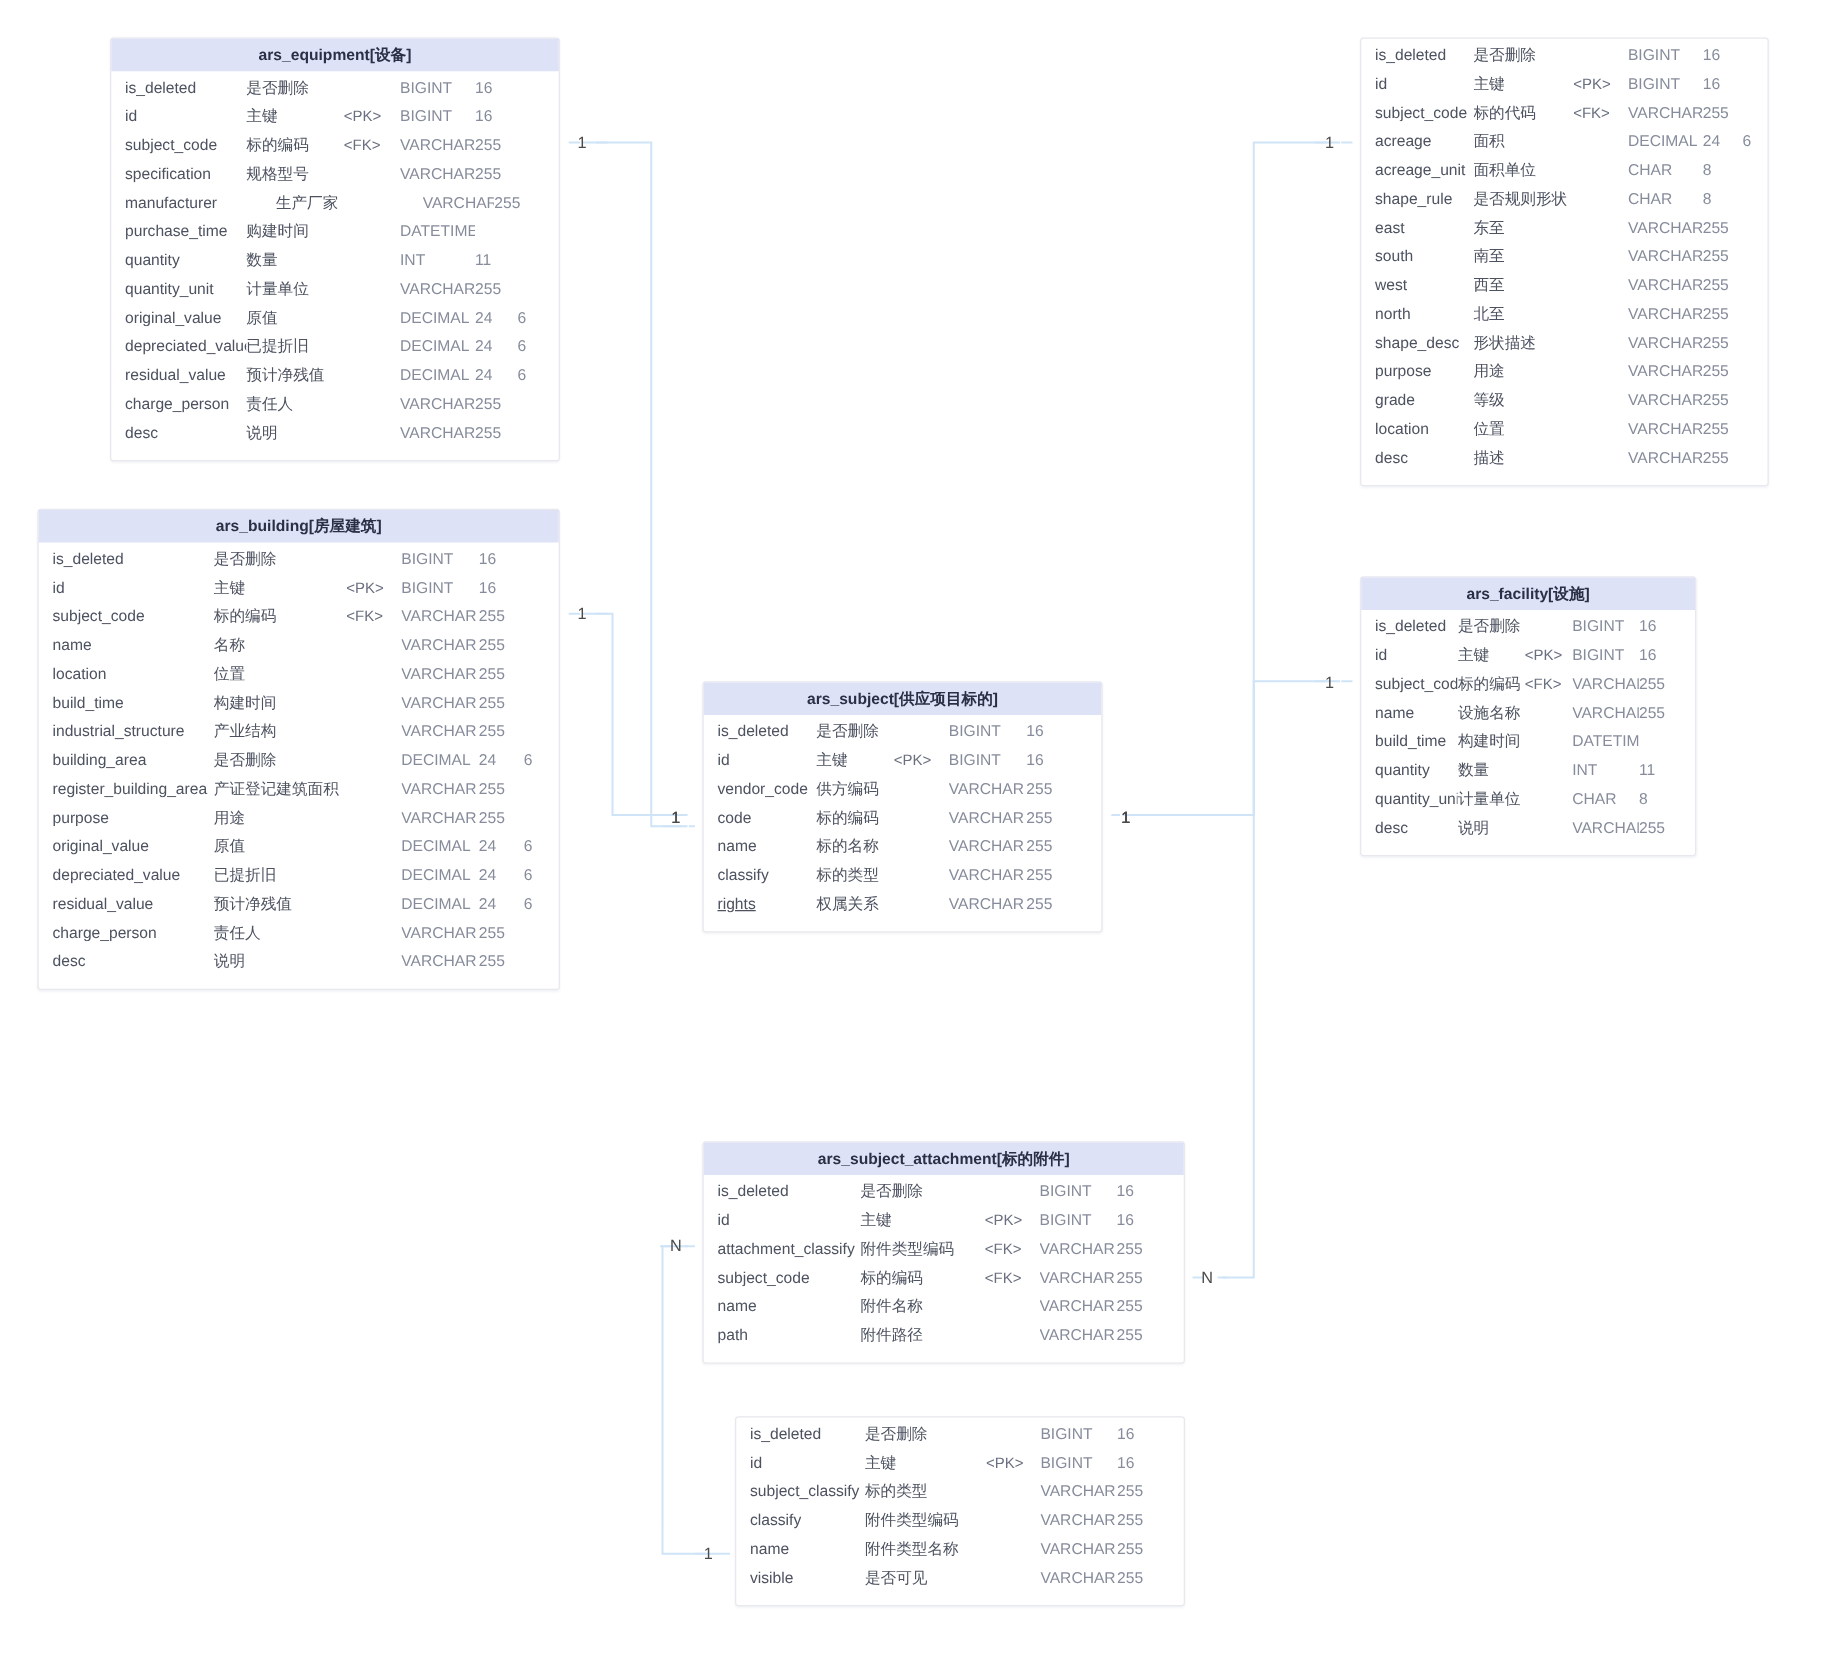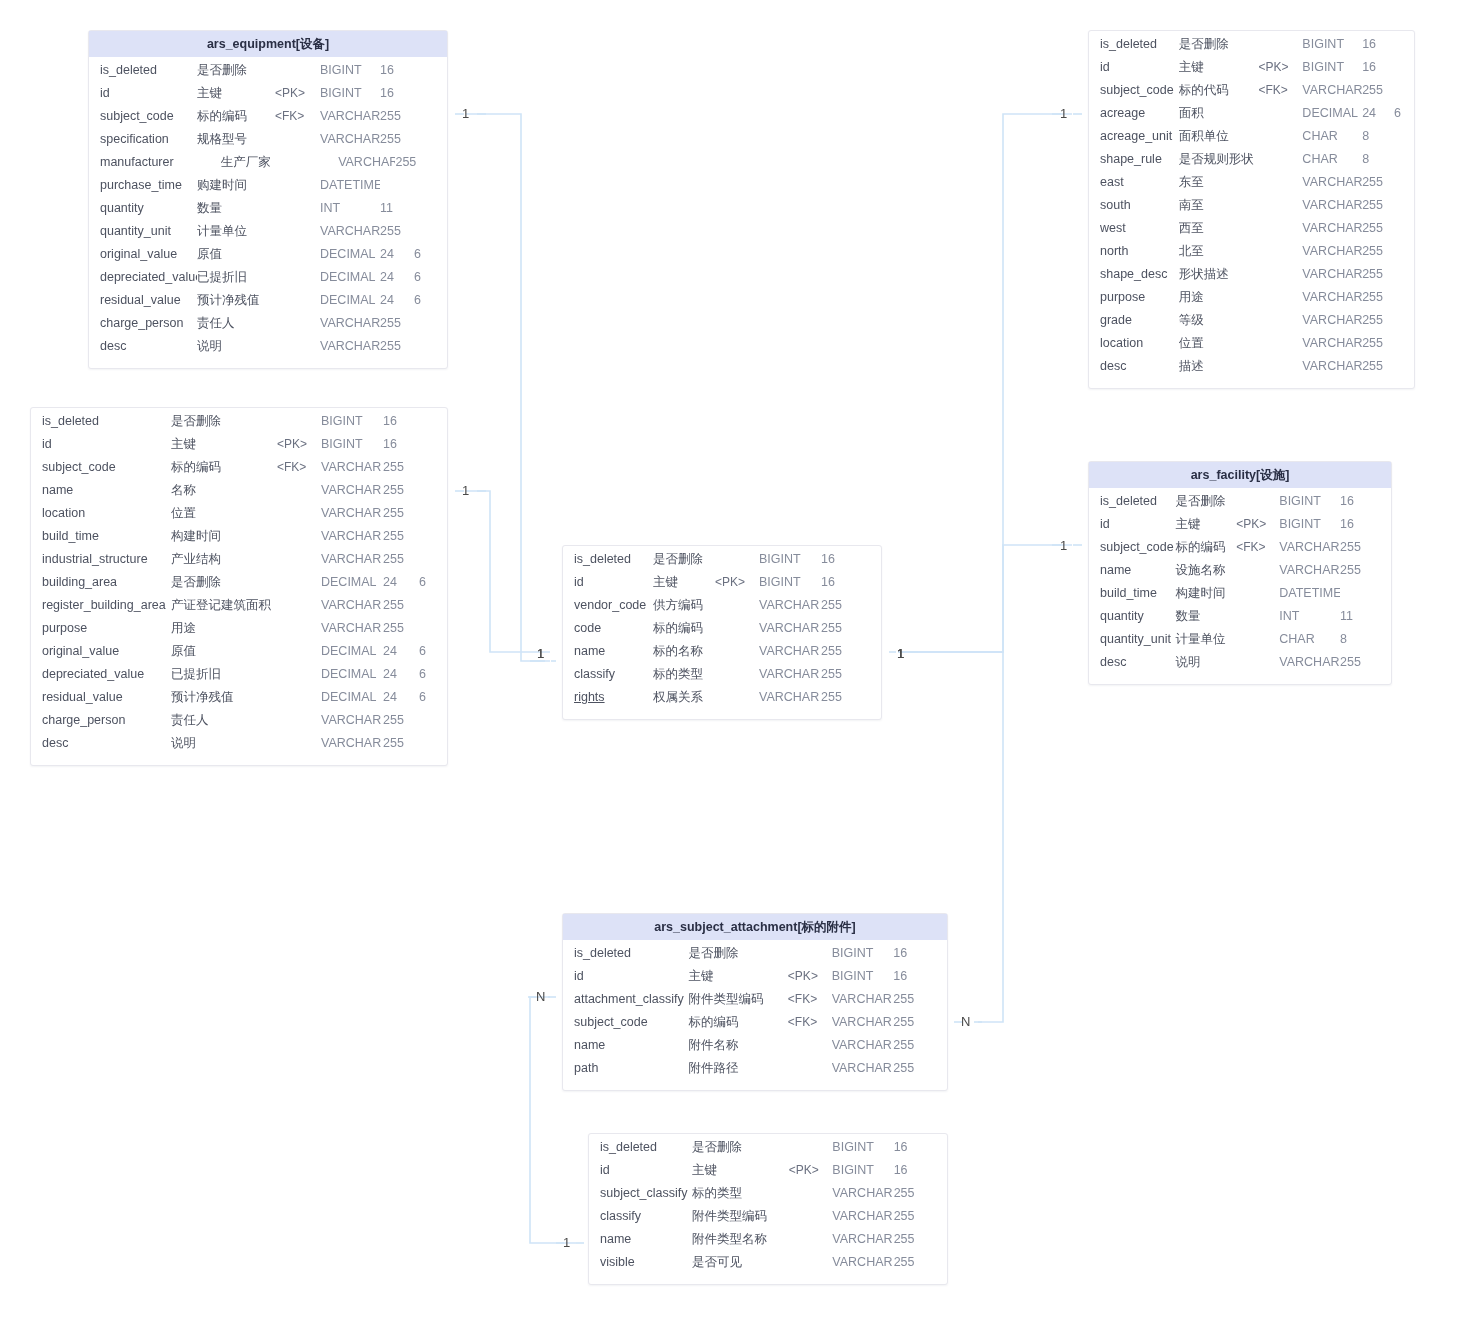--- a/index.html
+++ b/index.html
@@ -245,20 +245,21 @@
             <span class="col-name" style="width: 108px;">desc</span>
             <span class="col-cn" style="width: 78px;">说明</span>
             <span class="col-key" style="width: 45px;"></span>
             <span class="col-type" style="width: 60px;">VARCHAR</span>
             <span class="col-len" style="width: 34px;">255</span>
             <span class="col-dec" style="width: 20px;"></span>
           </div>
         </div>
       </div>
       <div class="entity" style="left: 30px; top: 407px; width: 418px;">
+        <div class="entity-header">ars_building[房屋建筑]</div>
         <div class="entity-body">
           <div class="attr-row">
             <span class="col-name" style="width: 140px;">is_deleted</span>
             <span class="col-cn" style="width: 106px;">是否删除</span>
             <span class="col-key" style="width: 44px;"></span>
             <span class="col-type" style="width: 62px;">BIGINT</span>
             <span class="col-len" style="width: 36px;">16</span>
             <span class="col-dec" style="width: 20px;"></span>
           </div>
           <div class="attr-row">
@@ -492,21 +493,21 @@
           <div class="attr-row">
             <span class="col-name" style="width: 90px;">desc</span>
             <span class="col-cn" style="width: 80px;">描述</span>
             <span class="col-key" style="width: 44px;"></span>
             <span class="col-type" style="width: 60px;">VARCHAR</span>
             <span class="col-len" style="width: 32px;">255</span>
             <span class="col-dec" style="width: 20px;"></span>
           </div>
         </div>
       </div>
-      <div class="entity" style="left: 1088px; top: 461px; width: 304px;">
+      <div class="entity" style="left: 1088px; top: 461px; width: 269px;">
         <div class="entity-header">ars_facility[设施]</div>
         <div class="entity-body">
           <div class="attr-row">
             <span class="col-name" style="width: 88px;">is_deleted</span>
             <span class="col-cn" style="width: 62px;">是否删除</span>
             <span class="col-key" style="width: 44px;"></span>
             <span class="col-type" style="width: 62px;">BIGINT</span>
             <span class="col-len" style="width: 32px;">16</span>
             <span class="col-dec" style="width: 20px;"></span>
           </div>
@@ -562,20 +563,21 @@
             <span class="col-name" style="width: 88px;">desc</span>
             <span class="col-cn" style="width: 62px;">说明</span>
             <span class="col-key" style="width: 44px;"></span>
             <span class="col-type" style="width: 62px;">VARCHAR</span>
             <span class="col-len" style="width: 32px;">255</span>
             <span class="col-dec" style="width: 20px;"></span>
           </div>
         </div>
       </div>
       <div class="entity" style="left: 562px; top: 545px; width: 320px;">
+        <div class="entity-header">ars_subject[供应项目标的]</div>
         <div class="entity-body">
           <div class="attr-row">
             <span class="col-name" style="width: 90px;">is_deleted</span>
             <span class="col-cn" style="width: 62px;">是否删除</span>
             <span class="col-key" style="width: 44px;"></span>
             <span class="col-type" style="width: 62px;">BIGINT</span>
             <span class="col-len" style="width: 32px;">16</span>
             <span class="col-dec" style="width: 20px;"></span>
           </div>
           <div class="attr-row">

